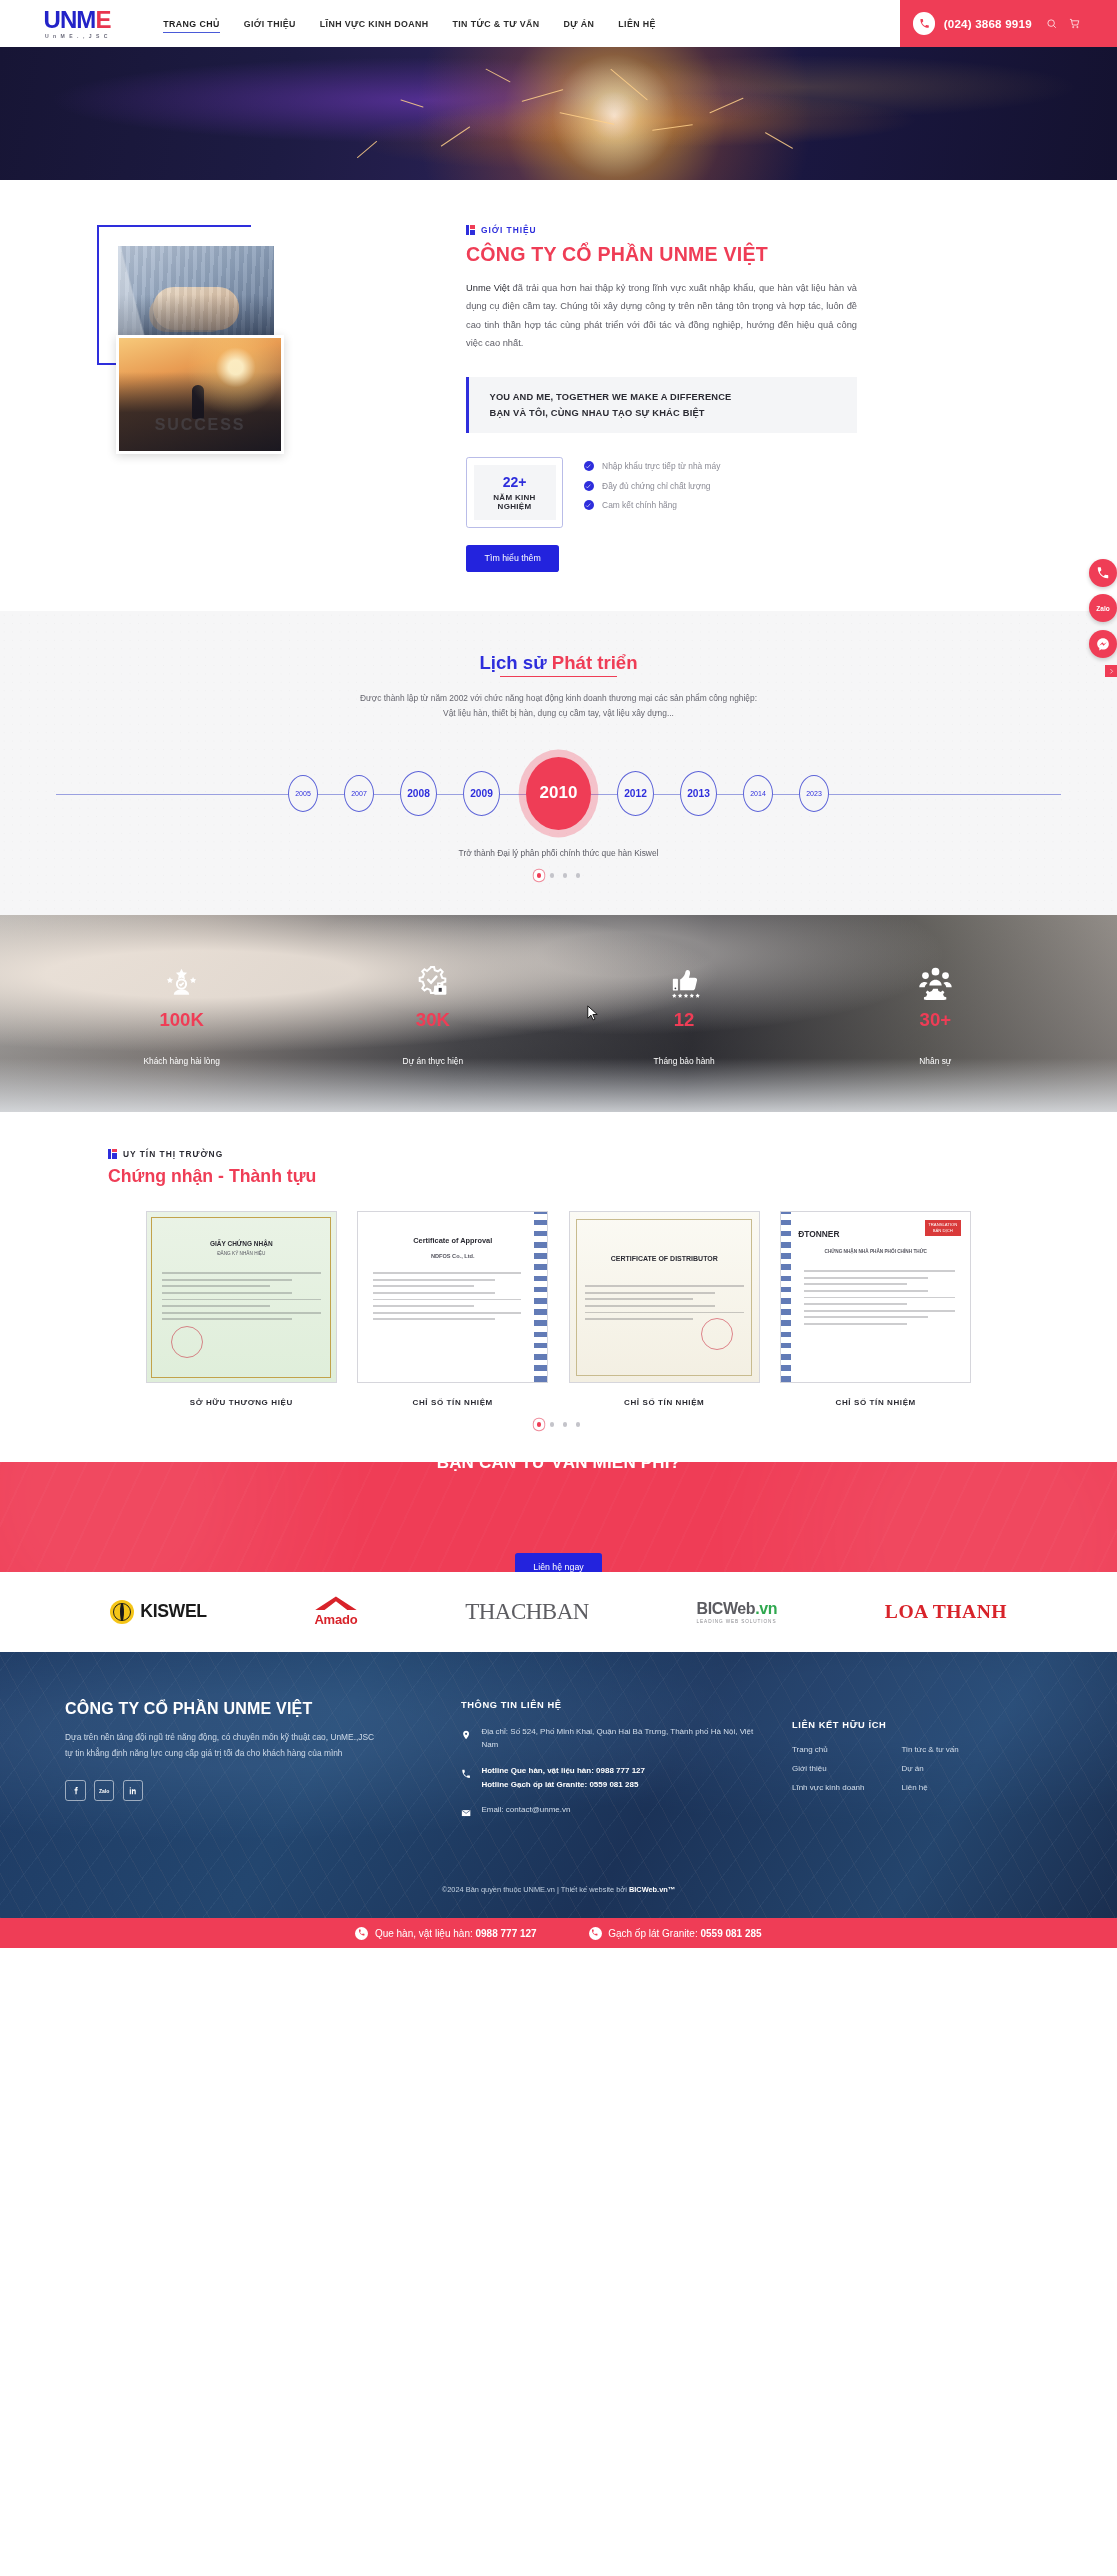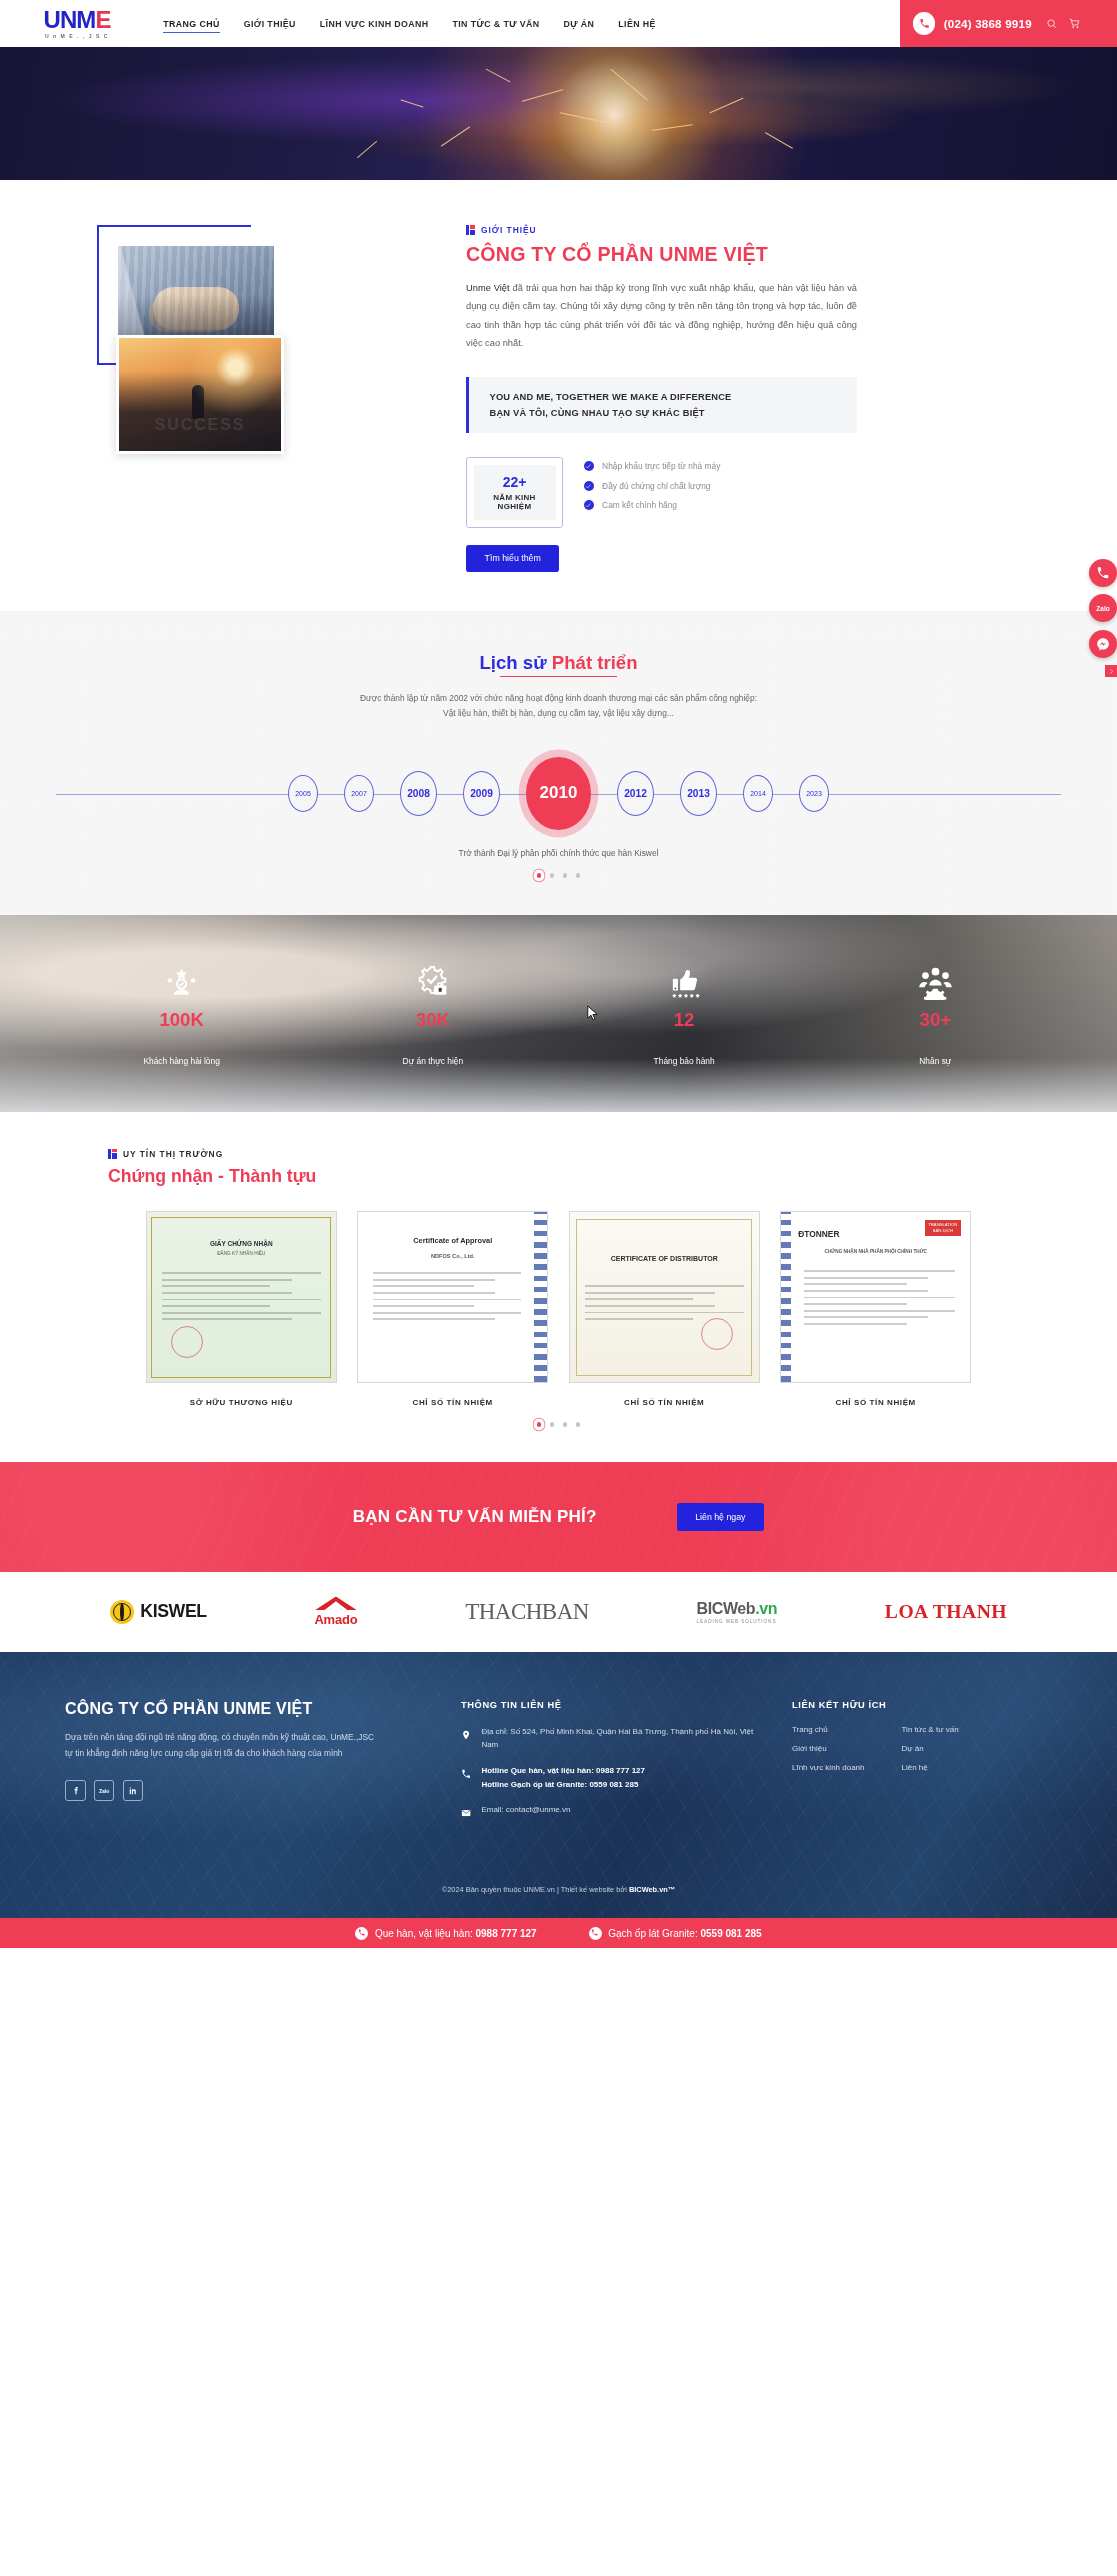--- a/index.html
+++ b/index.html
@@ -239,21 +239,21 @@
   .cert-title-t { position:absolute; left:0; right:0; top:28px; text-align:center; font-size:6.5px; font-weight:800; color:#2b2b33; }
   .cert-sub-t { position:absolute; left:0; right:0; top:39px; text-align:center; font-size:4.7px; color:#55555f; }
   .cert-stamp { position:absolute; width:32px; height:32px; border-radius:50%; border:1.9px solid rgba(200,40,60,.55); }
   .cert-sidebar{ position:absolute; right:0; top:0; bottom:0; width:13px; background:repeating-linear-gradient(0deg,#2e4f9e 0 5.6px,#fff 5.6px 11.2px); opacity:.75; }
   .cert-sideb2{ position:absolute; left:0; top:0; bottom:0; width:9.3px; background:repeating-linear-gradient(0deg,#2e4f9e 0 5.6px,#fff 5.6px 11.2px); opacity:.75; }
   .cert-badge-r{ position:absolute; right:9.3px; top:7.4px; background:#d93a3a; color:#fff; font-size:4.2px; padding:2.8px 3.7px; text-align:center; line-height:1.3; }
 
   
   .cta {
     background:#ef3d56; height:110px; display:flex; align-items:center; justify-content:center; gap:80px;
-    position:relative; overflow:hidden;
+    position:relative; overflow:hidden;flex-direction:column;
   }
   .cta:before{
     content:""; position:absolute; inset:0; opacity:.35;
     background:
       radial-gradient(circle at 10% 30%, rgba(255,255,255,.18) 0 8%, rgba(0,0,0,0) 26%),
       radial-gradient(circle at 88% 70%, rgba(255,255,255,.16) 0 10%, rgba(0,0,0,0) 28%),
       repeating-linear-gradient(115deg, rgba(255,255,255,.07) 0 1.9px, rgba(0,0,0,0) 1.9px 26px);
   }
   .cta-text { font-size:17px; font-weight:800; color:#fff; position:relative; z-index:2; letter-spacing:0.2px; }
   .btn-cta {
@@ -297,21 +297,21 @@
   .f-p { font-size:8.4px; color:#cfdbe9; line-height:1.95; margin-top:11.2px; max-width:317px; }
   .socials { display:flex; gap:8.4px; margin-top:18.6px; }
   .soc {
     width:20.5px; height:20.5px; border:0.9px solid rgba(255,255,255,.55); border-radius:2.8px;
     display:flex; align-items:center; justify-content:center; color:#fff; cursor:pointer;
   }
   .soc svg { width:9.3px; height:9.3px; fill:#fff; }
   .soc span { font-size:5.1px; font-weight:700; }
 
   .f-col-2 { width:307px; }
-  .f-col-3 { flex:1; }
+  .f-col-3 { flex:1;margin-top:20px; }
   .f-title { font-size:9.3px; font-weight:700; color:#fff; letter-spacing:0.6px; margin-bottom:15px; }
   .f-row { display:flex; gap:8.4px; margin-bottom:12px; align-items:flex-start; }
   .f-ico { width:12px; flex-shrink:0; padding-top:0.9px; }
   .f-ico svg { width:10.2px; height:10.2px; fill:#fff; }
   .f-txt { font-size:8px; color:#d4dfec; line-height:1.7; }
   .f-txt b { color:#fff; font-weight:700; }
   .f-links { display:flex; gap:37px; }
   .f-links ul { list-style:none; }
   .f-links li { font-size:8px; color:#d4dfec; margin-bottom:10.2px; cursor:pointer; }
 

